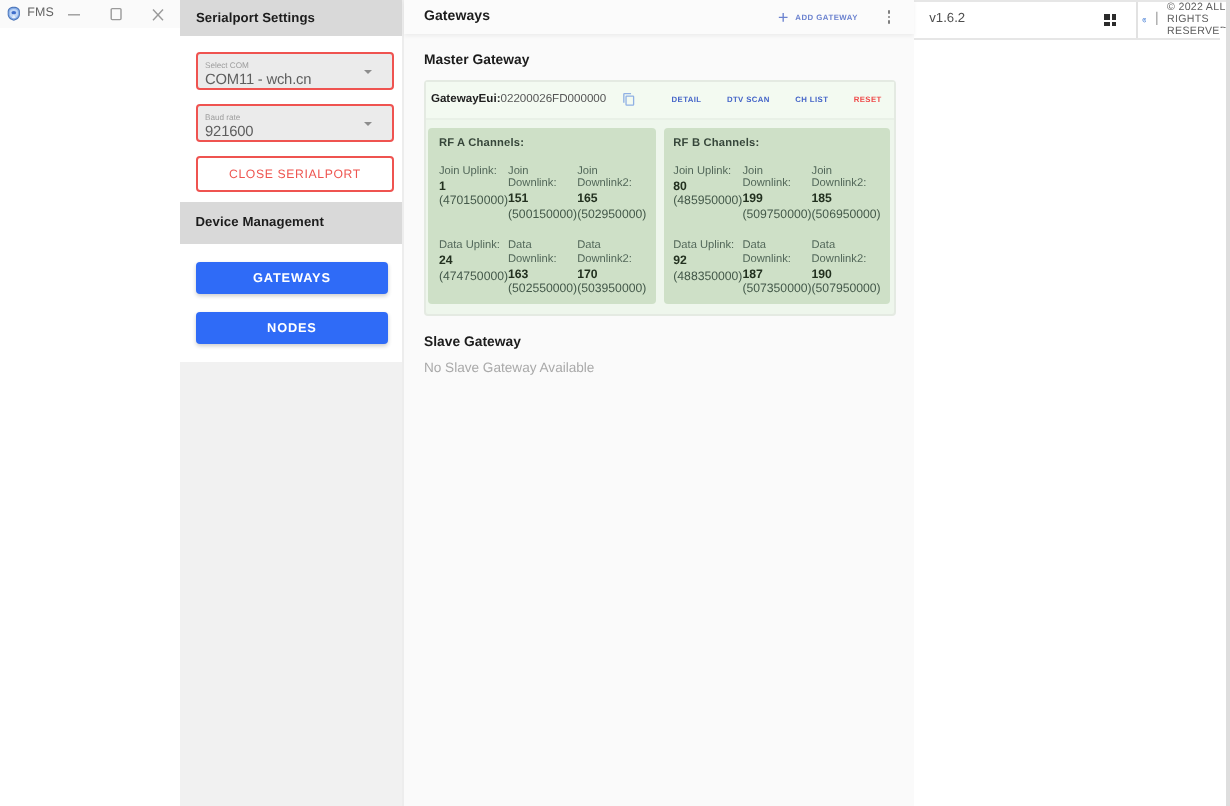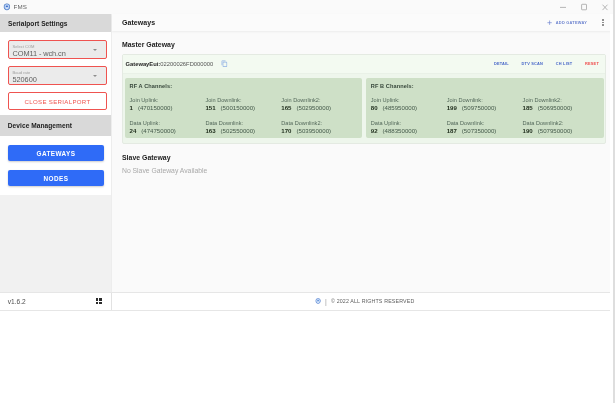--- a/index.html
+++ b/index.html
@@ -1,19 +1,19 @@
 <!DOCTYPE html>
 <html><head>
 <meta charset="utf-8">
 <style>
   * { box-sizing: border-box; margin:0; padding:0; }
   html,body { width:615px; height:403px; overflow:hidden; }
   body { font-family:"Liberation Sans", sans-serif; background:#ffffff; color:#212121;
          -webkit-font-smoothing:antialiased; }
-  .app { width:615px; height:311px; display:flex; flex-direction:column; background:#fff;
+  .app { width:615px; height:403px; display:flex; flex-direction:row; background:#fff;
          position:relative; }
   .win-edge { position:absolute; right:0; top:0; width:2.3px; height:403px; background:#dedede; z-index:9; }
   .scrollbar { position:absolute; right:2.3px; top:14px; width:3.2px; height:369.5px; background:#fff; z-index:8; }
   
 
   
   .titlebar { height:14px; background:#fafafa; display:flex; align-items:center;
               justify-content:space-between; flex:0 0 14px; }
   .tb-left { display:flex; align-items:center; gap:2.6px; padding-left:3.2px; }
   .tb-logo { width:7.8px; height:7.8px; display:block; margin-top:-.6px; }
@@ -152,21 +152,21 @@
       <div class="side-card">
       <div class="side-head">Serialport Settings</div>
       <div class="side-body">
         <div class="field">
           <div class="lab">Select COM</div>
           <div class="val">COM11 - wch.cn</div>
           <div class="caret"></div>
         </div>
         <div class="field">
           <div class="lab">Baud rate</div>
-          <div class="val">520600</div>
+          <div class="val">921600</div>
           <div class="caret"></div>
         </div>
         <div class="closebtn">CLOSE SERIALPORT</div>
       </div>
       <div class="side-head2">Device Management</div>
       <div class="side-body2">
         <div class="bluebtn">GATEWAYS</div>
         <div class="bluebtn">NODES</div>
       </div>
       </div>

